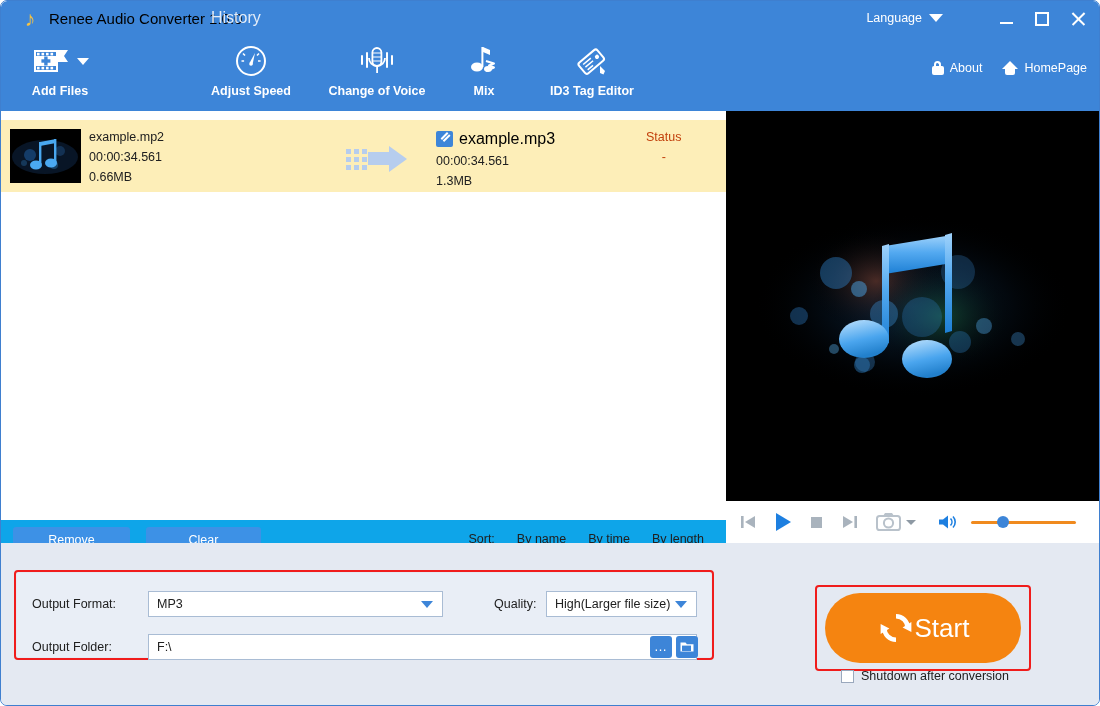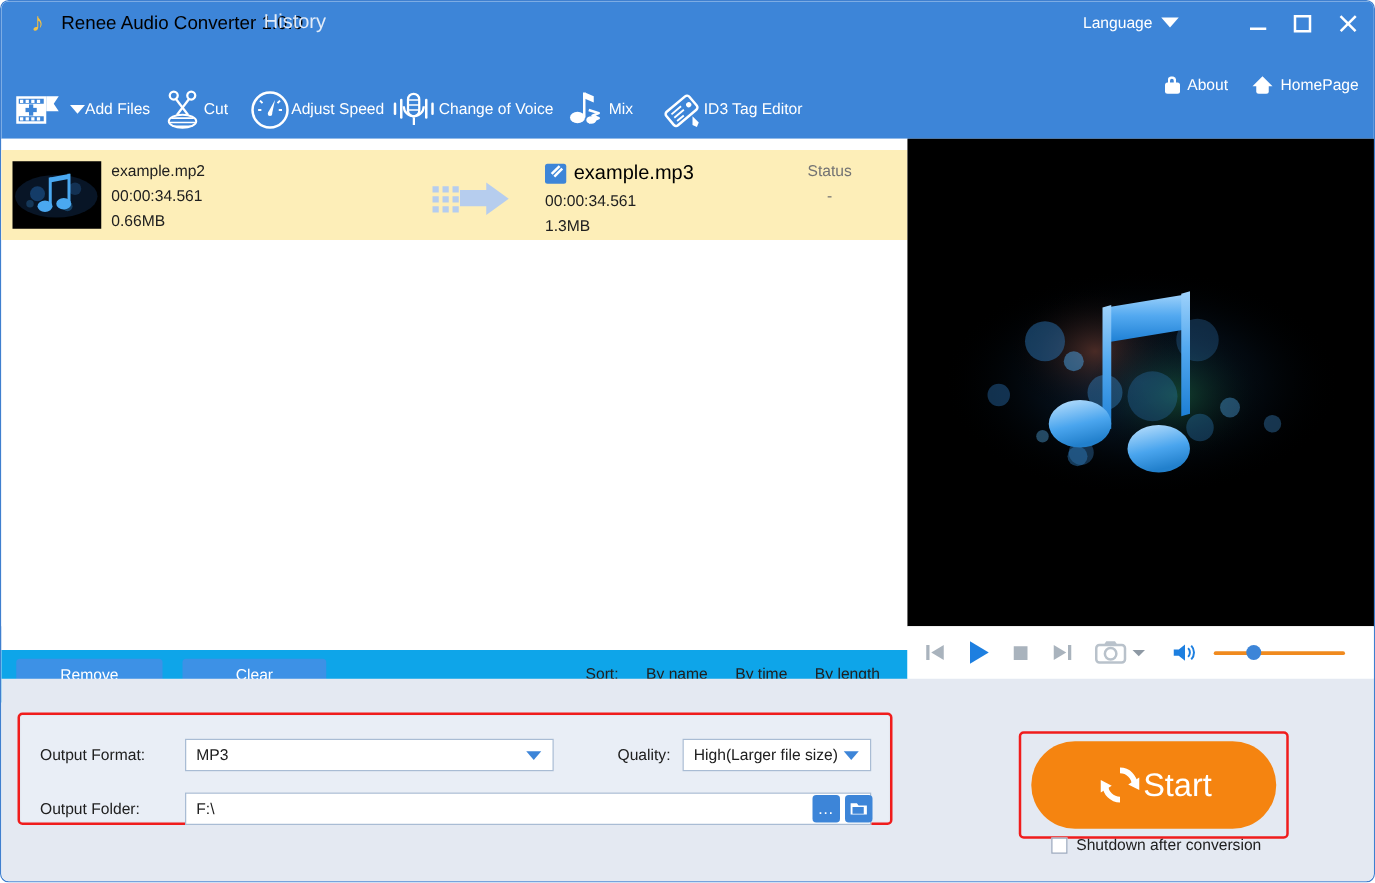--- a/index.html
+++ b/index.html
@@ -142,23 +142,23 @@
   .home-ico .base {
     position: absolute; left: 3px; top: 7px;
     width: 10px; height: 7px; background: #ffffff; border-radius: 0 0 2px 2px;
   }
 
   
   .toolbar {
     position: absolute; left: 0; top: 36px; width: 700px; height: 74px;
   }
   .tb-item {
-    position: absolute; top: 12px; height: 74px;
-    display: flex; flex-direction: row; align-items: center;
-    justify-content: flex-start; cursor: pointer;
+    position: absolute; top: 0; height: 74px;
+    display: flex; flex-direction: column; align-items: center;
+    justify-content: flex-start; cursor: pointer; font-weight: bold;
   }
   .tb-icon {
     height: 42px; display: flex; align-items: center; justify-content: center;
     margin-top: 3px;
   }
   .tb-label {
     color: #ffffff; font-size: 12.5px; margin-top: 2px; white-space: nowrap;
   }
   .tb-caret {
     width: 0; height: 0; margin-left: 5px;
@@ -218,21 +218,21 @@
   .edit-ico::before {
     content: ""; position: absolute; left: 4px; top: 4px;
     width: 9px; height: 2px; background: #ffffff;
     transform: rotate(-45deg); box-shadow: 0 3px 0 #ffffff;
   }
   .out-info div.txt { font-size: 12.5px; color: #202020; line-height: 14px; }
   .status-col {
     position: absolute; left: 645px; top: 10px;
     display: flex; flex-direction: column; gap: 6px; align-items: center;
   }
-  .status-col div { font-size: 12.5px; color: #737373; line-height: 14px; }
+  .status-col div { font-size: 12.5px; color: #c2410c; line-height: 14px; }
 
   
   .list-bottom {
     position: absolute; left: 0; top: 519px;
     width: 725px; height: 42px; background: #0ea5e9;
   }
   .btn-blue {
     position: absolute; top: 7px; height: 26px;
     background: #3d91e6; color: #ffffff; border: none;
     border-radius: 3px; font-size: 12.5px;
@@ -400,33 +400,20 @@
               <rect x="9.5" y="20.8" width="2.6" height="2.6" fill="#fff"></rect>
               <rect x="14" y="20.8" width="2.6" height="2.6" fill="#fff"></rect>
               <rect x="18.5" y="20.8" width="2.6" height="2.6" fill="#fff"></rect>
               <rect x="12.2" y="10.5" width="3.4" height="9" fill="#3d85d8"></rect>
               <rect x="9.4" y="13.3" width="9" height="3.4" fill="#3d85d8"></rect>
               <path d="M26 4 L36 4 L32 10 L36 16 L26 16 Z" fill="#fff"></path>
             </svg>
             <span class="tb-caret"></span>
           </div>
           <div class="tb-label">Add Files</div>
-        </div>
-        <div class="tb-item" style="left: 128px; width: 68px;">
-          <div class="tb-icon">
-            <svg width="34" height="32" viewBox="0 0 34 32">
-              <circle cx="10" cy="4.4" r="3.2" fill="none" stroke="#fff" stroke-width="1.8"></circle>
-              <circle cx="24" cy="4.4" r="3.2" fill="none" stroke="#fff" stroke-width="1.8"></circle>
-              <path d="M11.6 7 L21.5 20" stroke="#fff" stroke-width="1.8" fill="none"></path>
-              <path d="M22.4 7 L12.5 20" stroke="#fff" stroke-width="1.8" fill="none"></path>
-              <ellipse cx="17" cy="25" rx="11" ry="5.2" fill="none" stroke="#fff" stroke-width="1.6"></ellipse>
-              <path d="M8 22.5 h18 M7 26 h20 M9 29 h16" stroke="#fff" stroke-width="1.3" fill="none"></path>
-            </svg>
-          </div>
-          <div class="tb-label">Cut</div>
         </div>
         <div class="tb-item" style="left: 198px; width: 104px;">
           <div class="tb-icon">
             <svg width="34" height="34" viewBox="0 0 34 34">
               <circle cx="17" cy="17" r="14" fill="none" stroke="#fff" stroke-width="2"></circle>
               <path d="M21 9 L15.5 19 L18.5 20.5 Z" fill="#fff"></path>
               <circle cx="17" cy="20" r="1.8" fill="#fff"></circle>
               <path d="M9 9.5 l2 2 M25 9.5 l-2 2 M7.5 17 h2.6 M24 17 h2.6" stroke="#fff" stroke-width="1.6"></path>
             </svg>
           </div>

